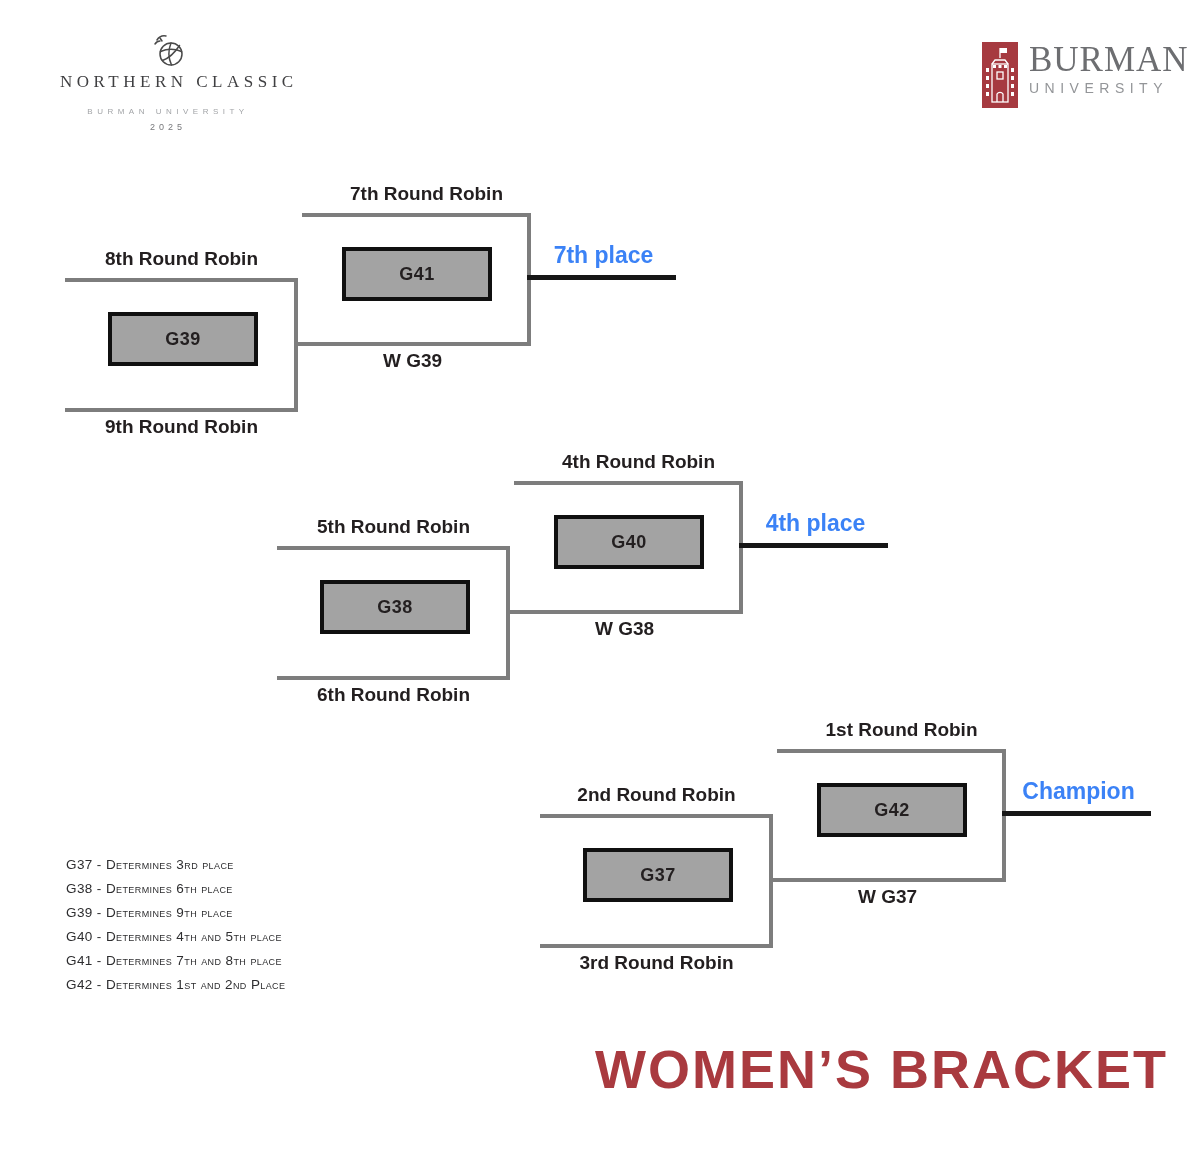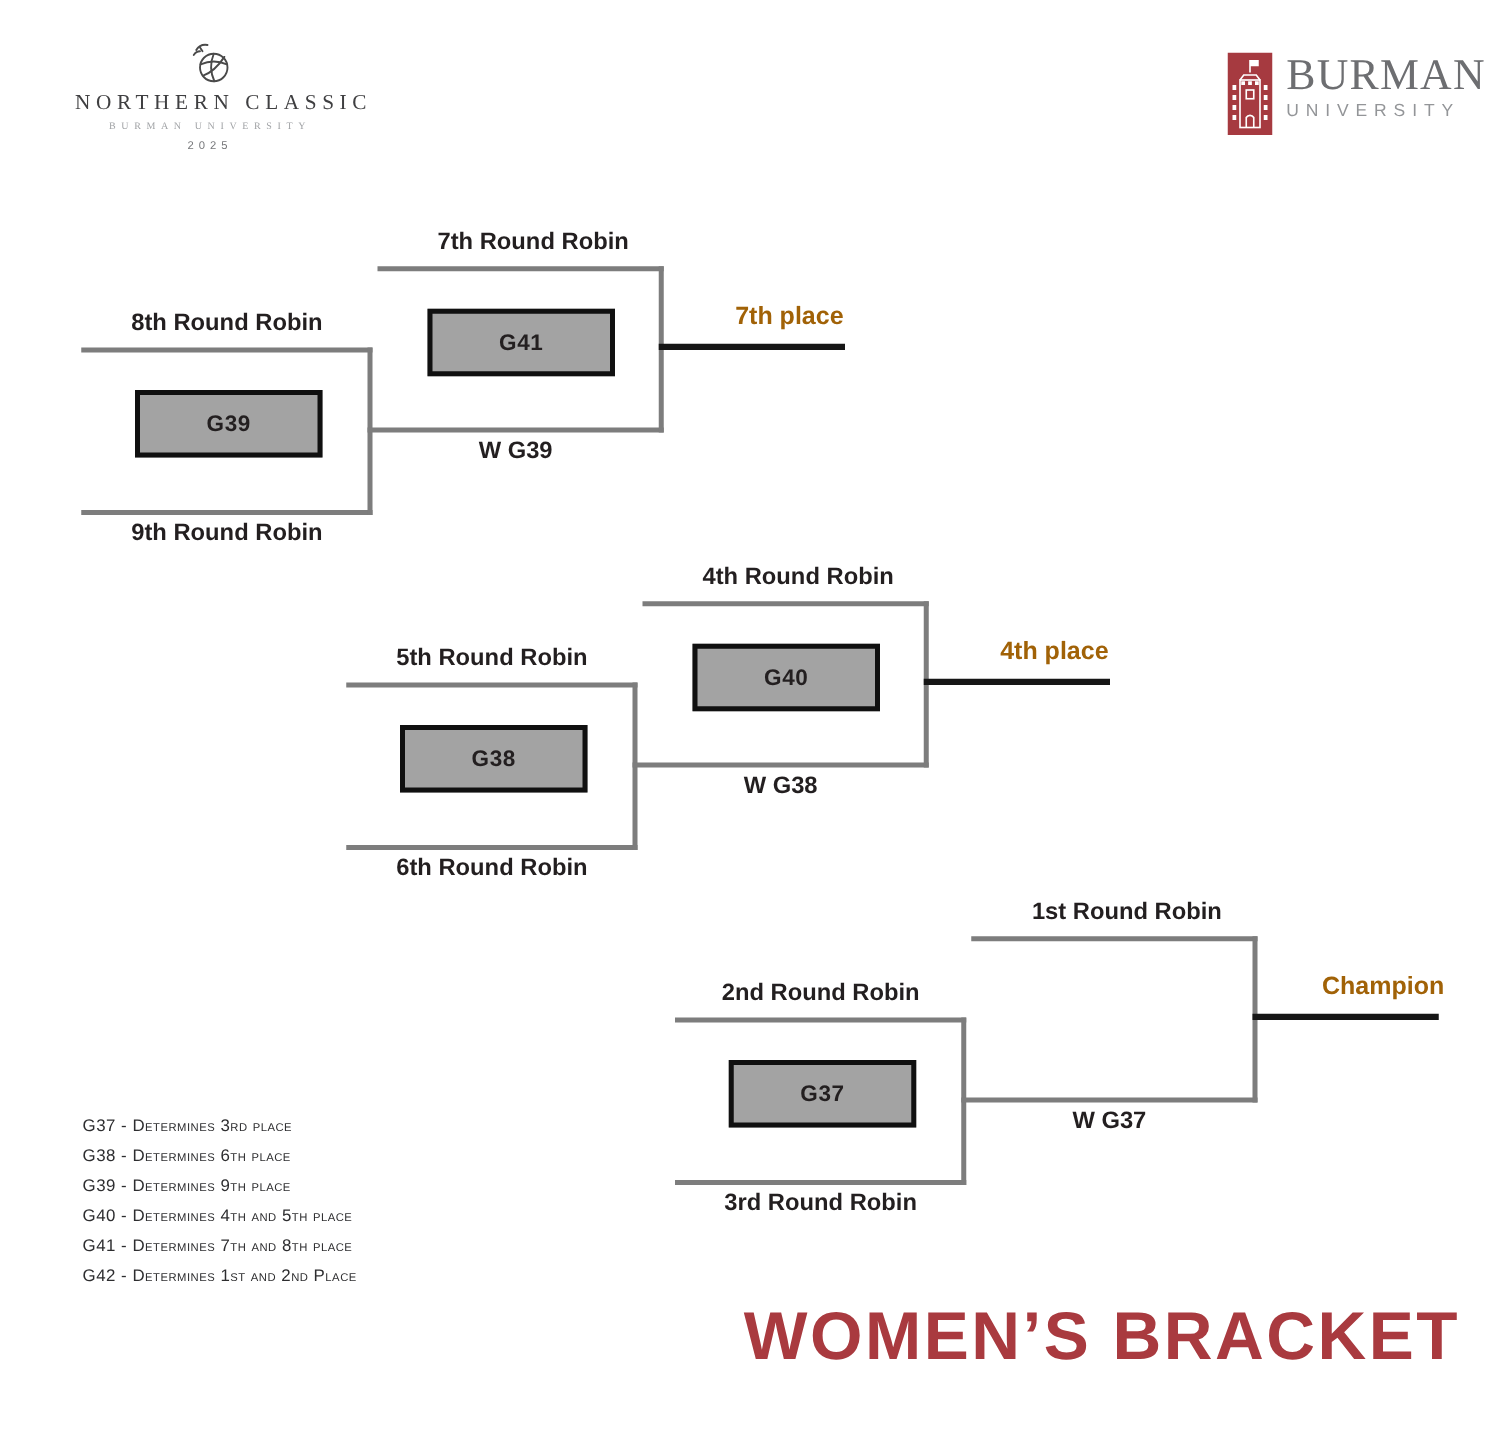--- a/index.html
+++ b/index.html
@@ -5,21 +5,21 @@
   html,body { margin:0; padding:0; background:#ffffff; }
   .canvas {
     position:relative; width:1200px; height:1157px; background:#ffffff;
     font-family:"Liberation Sans", sans-serif; overflow:hidden;
   }
 
   
   .event-logo { position:absolute; left:60px; top:30px; width:216px; text-align:center; color:#414042; }
   .event-logo .vb { display:block; margin:0 auto 2px auto; }
   .event-title { font-family:"Liberation Serif", serif; font-size:17px; letter-spacing:4.5px; color:#3f3f41; white-space:nowrap; }
-  .event-sub   { font-size:8px;  letter-spacing:4.5px; color:#a2a4a7; margin-top:4px; white-space:nowrap;font-family:Liberation Serif, serif; }
+  .event-sub   { font-size:8px;  letter-spacing:4.5px; color:#a2a4a7; margin-top:15px; white-space:nowrap; }
   .event-year  { font-size:9px;  letter-spacing:4px;  color:#77787b; margin-top:6px; }
 
   .uni-logo { position:absolute; left:982px; top:42px; display:flex; align-items:flex-start; gap:11px; }
   .uni-text { display:flex; flex-direction:column; }
   .uni-name { font-family:"Liberation Serif", serif; font-size:35px; line-height:36px; color:#6d6e71; letter-spacing:1px; }
   .uni-sub  { font-size:14px; letter-spacing:5.5px; color:#939598; margin-top:2px; }
 
   
   .bracket { position:absolute; width:620px; height:270px; }
   .b1 { left:65px;  top:190px; }
@@ -45,24 +45,24 @@
     font-weight:bold; font-size:18px; color:#231f20; letter-spacing:0.5px;
   }
   .sf-box { left:43px;  top:122px; }
   .f-box  { left:277px; top:57px; }
 
   .lbl { position:absolute; text-align:center; font-weight:bold; font-size:19px; color:#231f20; white-space:nowrap; }
   .sf-top-lbl { left:0;     top:58px;  width:233px; }
   .sf-bot-lbl { left:0;     top:226px; width:233px; }
   .f-top-lbl  { left:247px; top:-7px;  width:229px; }
   .f-bot-lbl  { left:229px; top:160px; width:237px; }
-  .win-lbl    { left:462px; top:52px;  width:153px; font-size:20px; color:#a16207;margin-left:28px; }
+  .win-lbl    { left:462px; top:52px;  width:153px; font-size:23px; color:#3b82f6; }
 
   
-  .legend { position:absolute; left:66px; top:853px;margin-top:36px; }
+  .legend { position:absolute; left:66px; top:853px; }
   .legend-line {
     height:24px; line-height:24px; font-size:13.5px; color:#2d2d2f;
     font-variant:small-caps; letter-spacing:0.4px; white-space:nowrap;
   }
 
   
   .page-title {
     position:absolute; left:595px; top:1038px; width:560px; text-align:right;
     font-size:54px; font-weight:bold; letter-spacing:2px; color:#a93a3f; white-space:nowrap;
   }
@@ -169,20 +169,23 @@
     <div class="lbl sf-top-lbl">2nd Round Robin</div>
     <div class="lbl sf-bot-lbl">3rd Round Robin</div>
     <div class="gbox sf-box">
       <span>G37</span>
     </div>
     <div class="line h f-top"></div>
     <div class="line h f-bot"></div>
     <div class="line v f-vert"></div>
     <div class="lbl f-top-lbl">1st Round Robin</div>
     <div class="lbl f-bot-lbl">W G37</div>
+    <div class="gbox f-box">
+      <span>G42</span>
+    </div>
     <div class="line black win-line"></div>
     <div class="lbl win-lbl">Champion</div>
   </div>
 
   <div class="legend">
     <div class="legend-line">G37 - Determines 3rd place</div>
     <div class="legend-line">G38 - Determines 6th place</div>
     <div class="legend-line">G39 - Determines 9th place</div>
     <div class="legend-line">G40 - Determines 4th and 5th place</div>
     <div class="legend-line">G41 - Determines 7th and 8th place</div>

